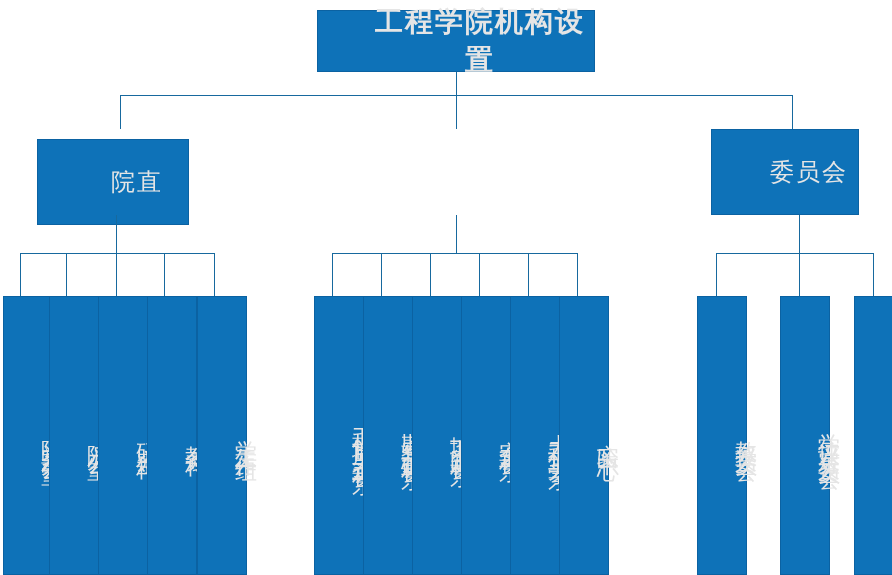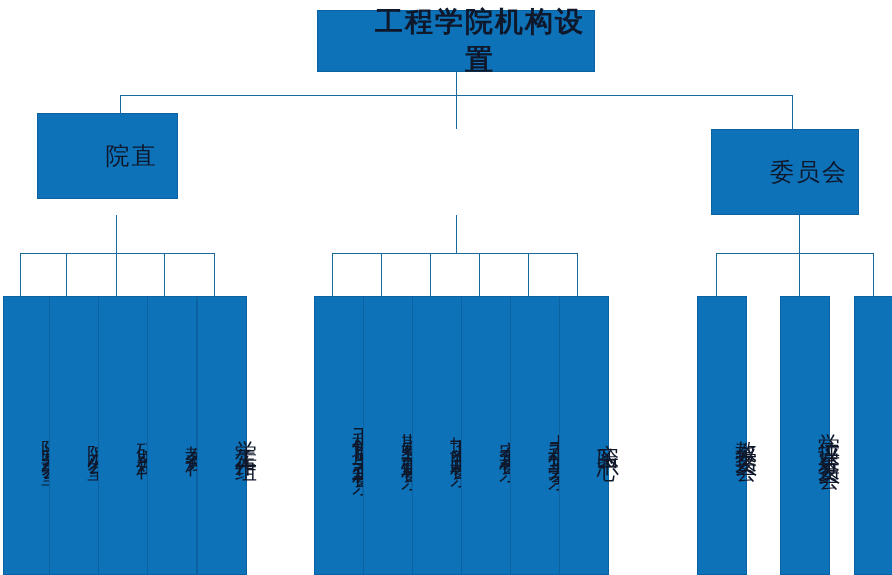--- a/index.html
+++ b/index.html
@@ -13,21 +13,21 @@
     width: 892px;
     height: 575px;
     background: #ffffff;
     overflow: hidden;
   }
   .box {
     position: absolute;
     background: #0e72b8;
     border: 1px solid #0b62a2;
     box-sizing: border-box;
-    color: #0f172a;
+    color: #e5e5e5;
     display: flex;
     align-items: center;
     justify-content: center;
     text-align: center;
     padding-left: 48px;
   }
   .title-box {
     font-size: 28px;
     font-weight: bold;
     letter-spacing: 2px;
@@ -56,21 +56,21 @@
 <div class="stage">
 
   <div class="box title-box" style="left:317px; top:10px; width:278px; height:62px;">工程学院机构设置</div>
 
   <div class="ln" style="left:456px; top:72px; width:1px; height:23px;"></div>
   <div class="ln" style="left:120px; top:95px; width:673px; height:1px;"></div>
   <div class="ln" style="left:120px; top:95px; width:1px; height:34px;"></div>
   <div class="ln" style="left:456px; top:95px; width:1px; height:34px;"></div>
   <div class="ln" style="left:792px; top:95px; width:1px; height:34px;"></div>
 
-  <div class="box l2-box" style="left:37px; top:113px; width:141px; height:86px;">院直</div>
+  <div class="box l2-box" style="left:37px; top:139px; width:152px; height:86px;">院直</div>
   <div class="box l2-box" style="left:711px; top:129px; width:148px; height:86px;">委员会</div>
 
   <div class="ln" style="left:116px; top:215px; width:1px; height:38px;"></div>
   <div class="ln" style="left:20px; top:253px; width:195px; height:1px;"></div>
   <div class="ln" style="left:20px; top:253px; width:1px; height:43px;"></div>
   <div class="ln" style="left:66px; top:253px; width:1px; height:43px;"></div>
   <div class="ln" style="left:116px; top:253px; width:1px; height:43px;"></div>
   <div class="ln" style="left:164px; top:253px; width:1px; height:43px;"></div>
   <div class="ln" style="left:214px; top:253px; width:1px; height:43px;"></div>
 

